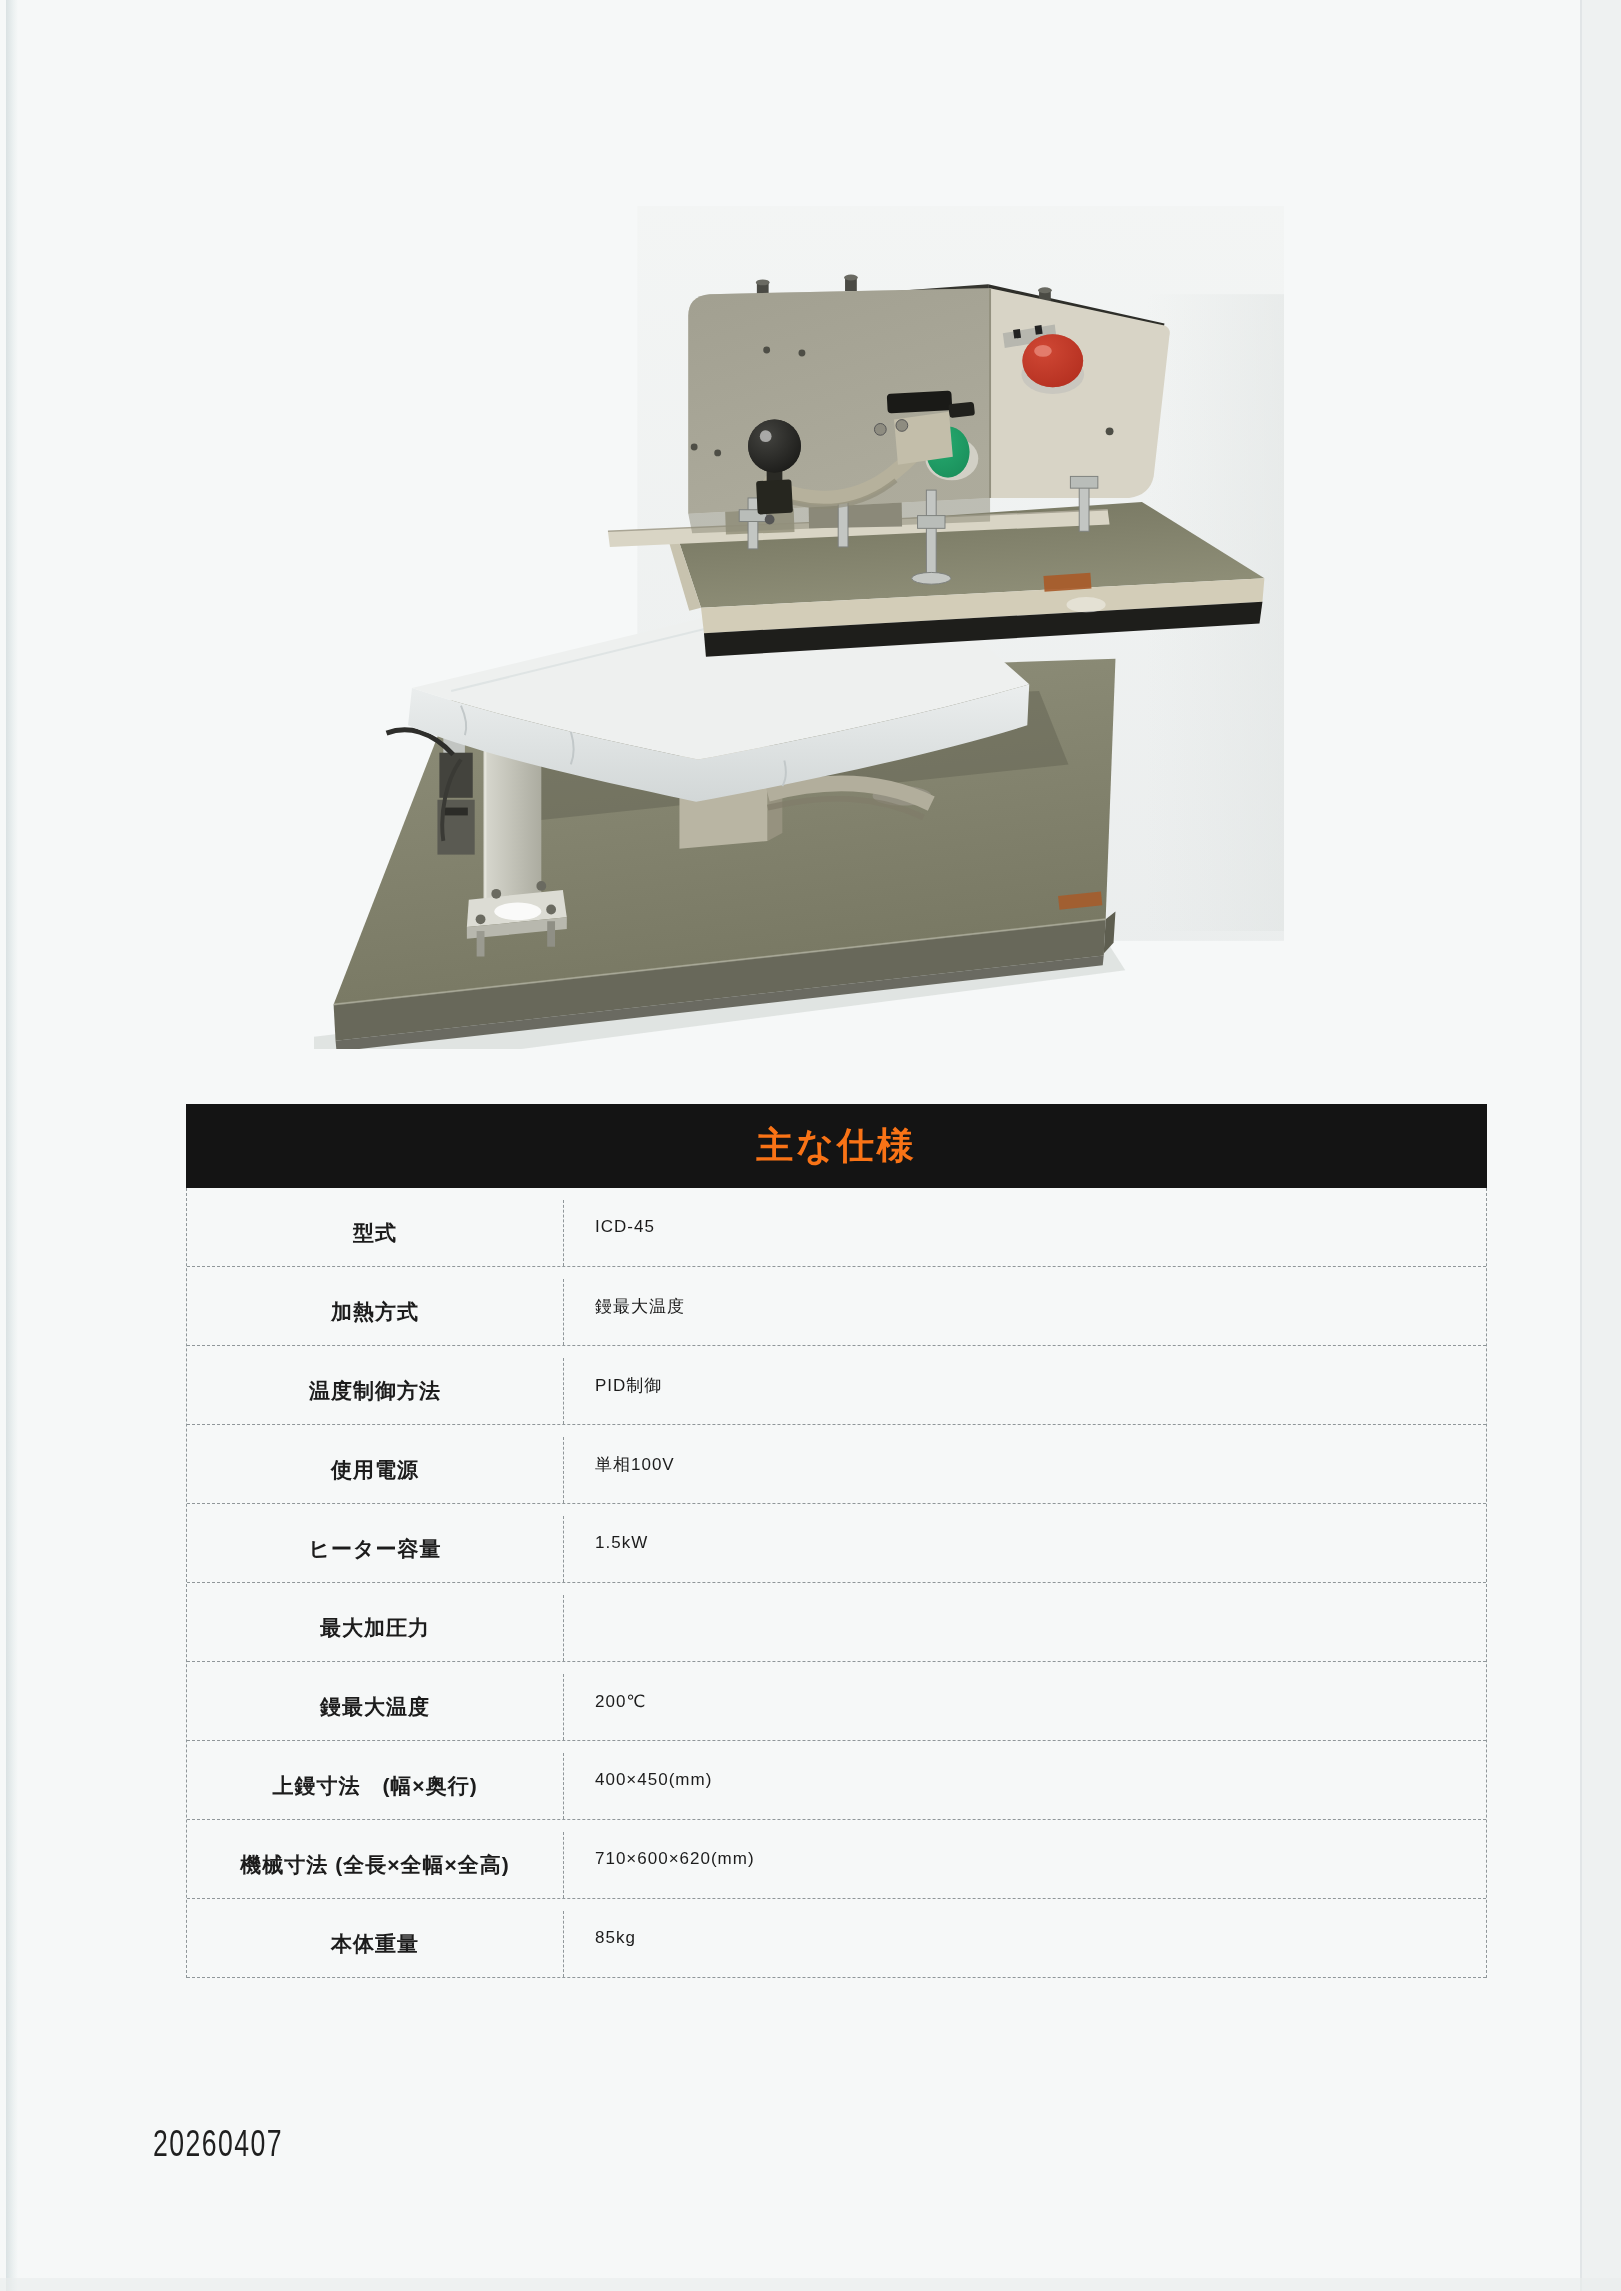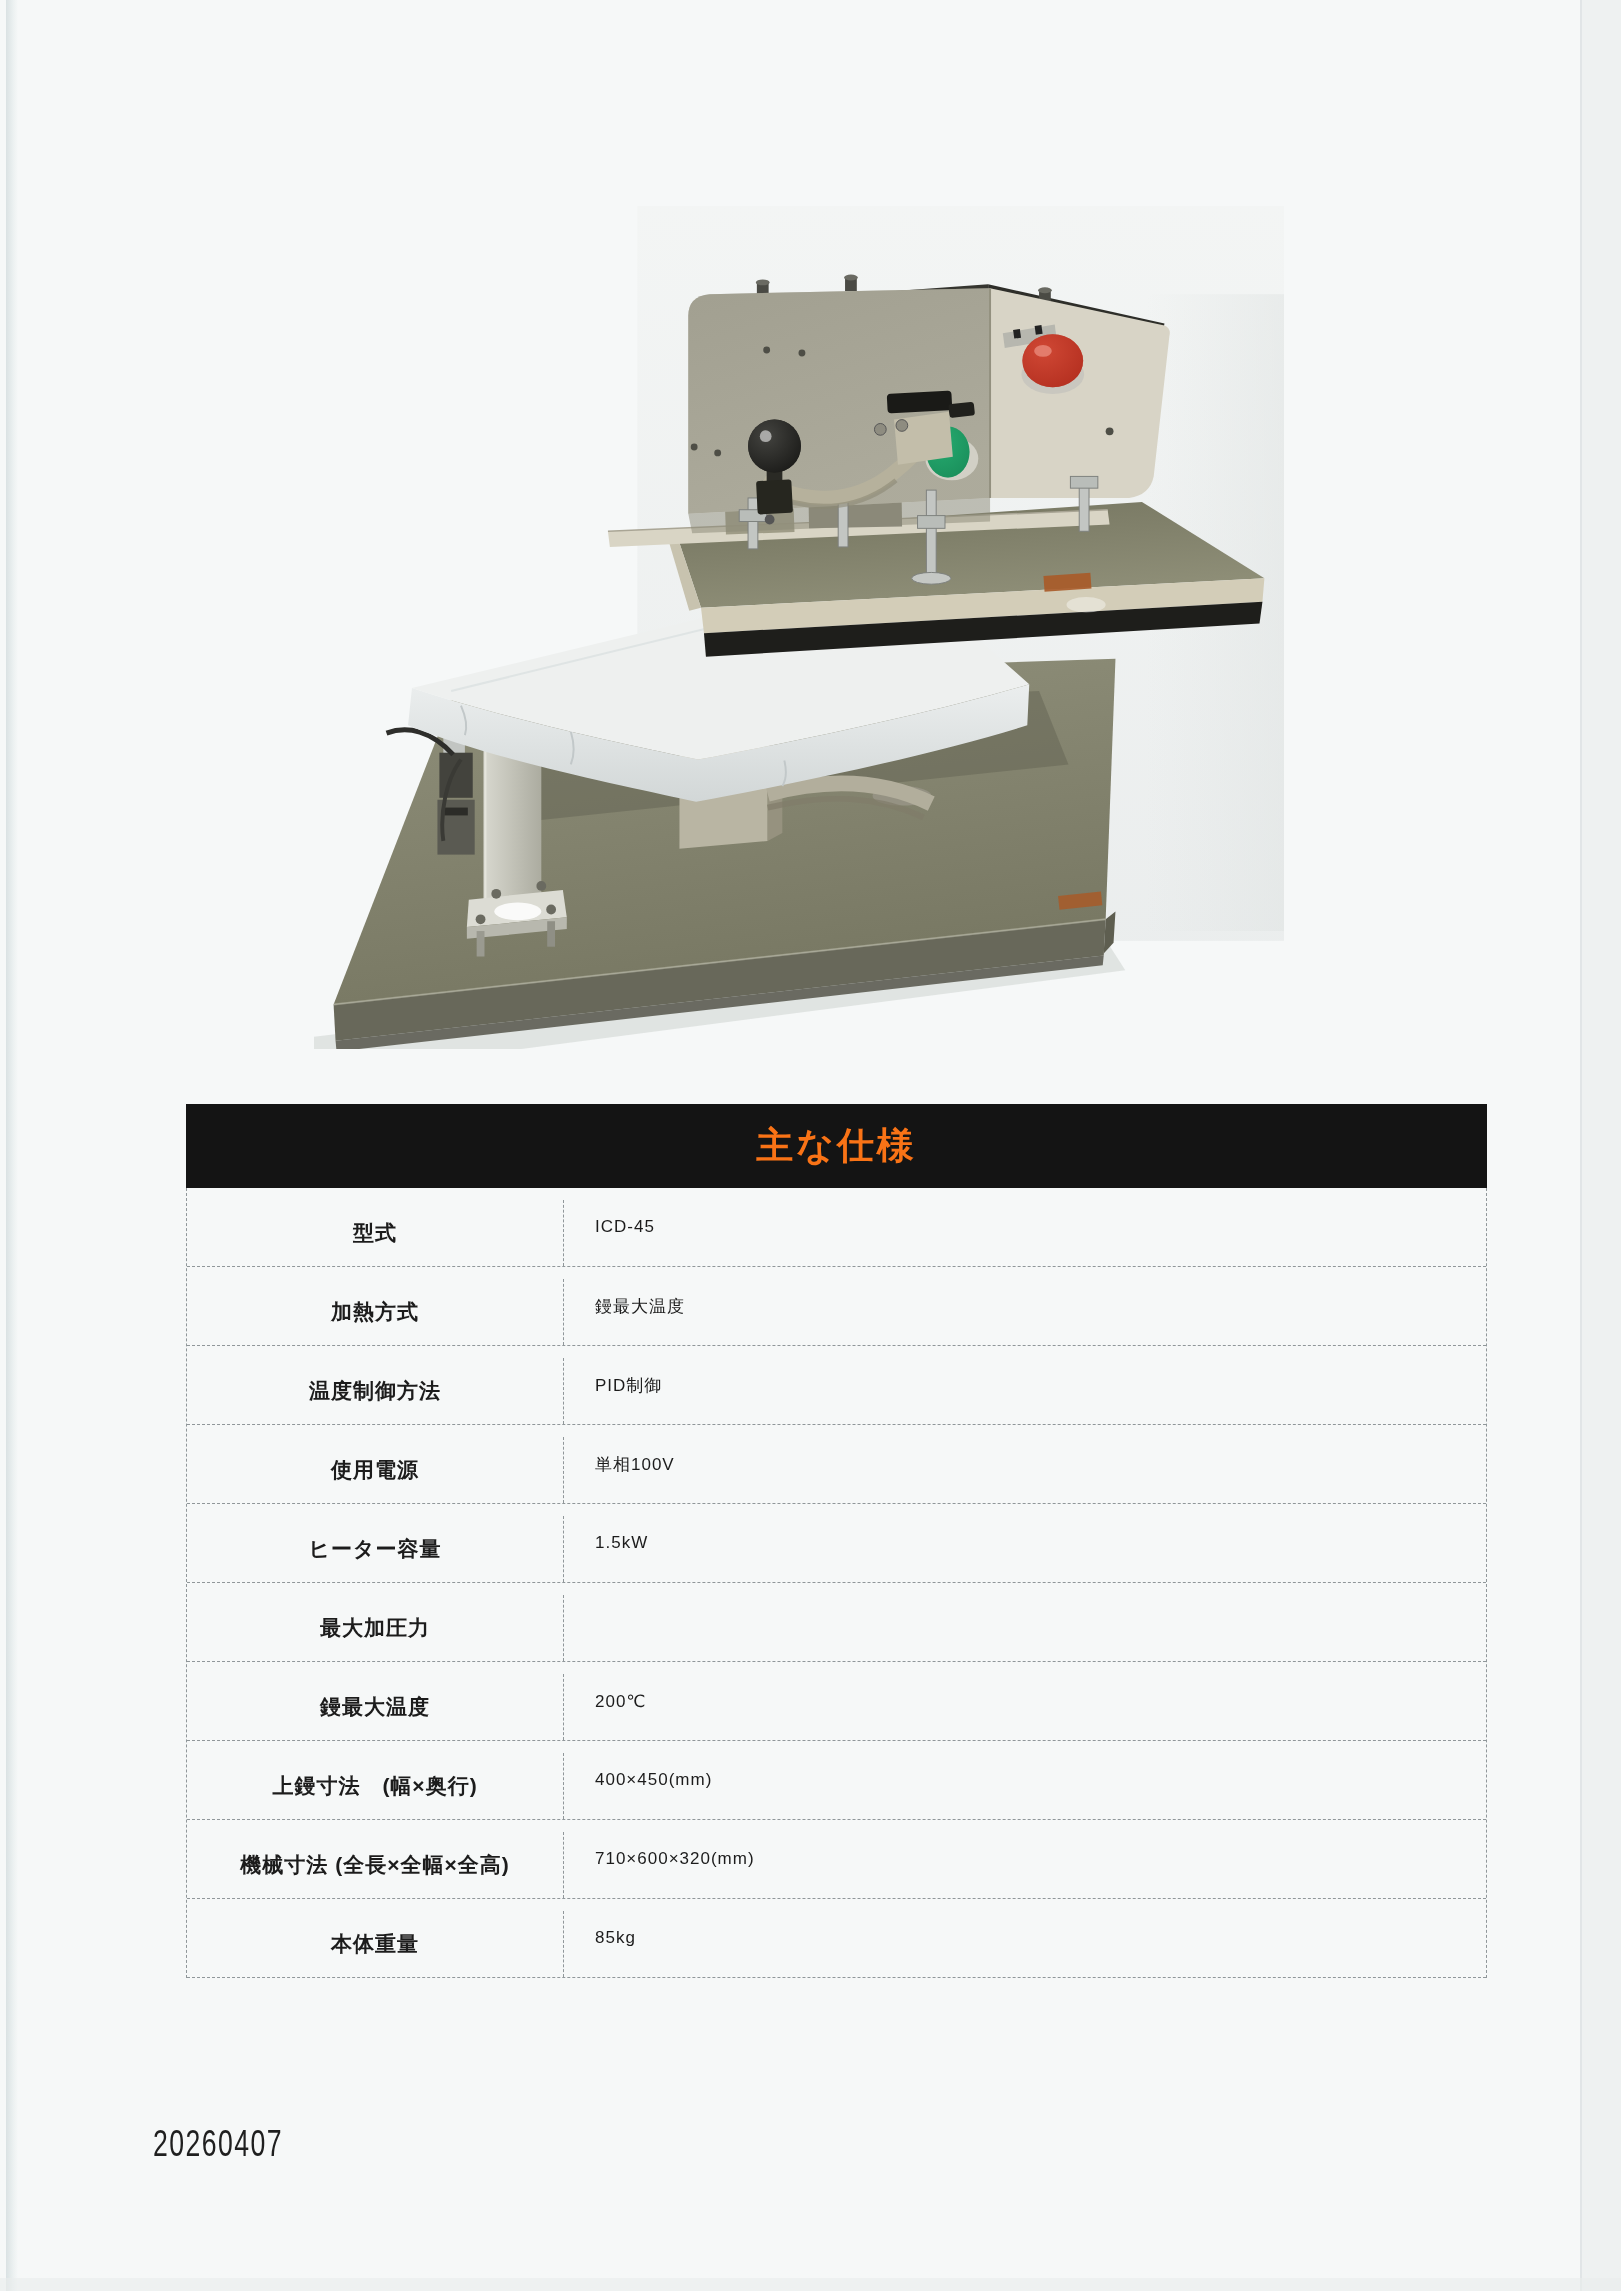--- a/index.html
+++ b/index.html
@@ -283,21 +283,21 @@
       <div class="spec-value">200℃</div>
     </div>
 
     <div class="spec-row">
       <div class="spec-label">上鏝寸法　(幅×奥行)</div>
       <div class="spec-value">400×450(mm)</div>
     </div>
 
     <div class="spec-row">
       <div class="spec-label">機械寸法 (全長×全幅×全高)</div>
-      <div class="spec-value">710×600×320(mm)</div>
+      <div class="spec-value">710×600×620(mm)</div>
     </div>
 
     <div class="spec-row">
       <div class="spec-label">本体重量</div>
       <div class="spec-value">85kg</div>
     </div>
   </div>
   </div>
 
   <div class="footer-code">20260407</div>

